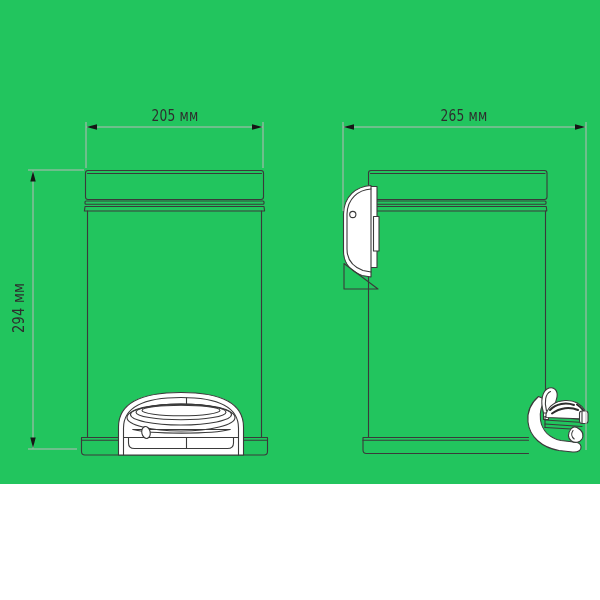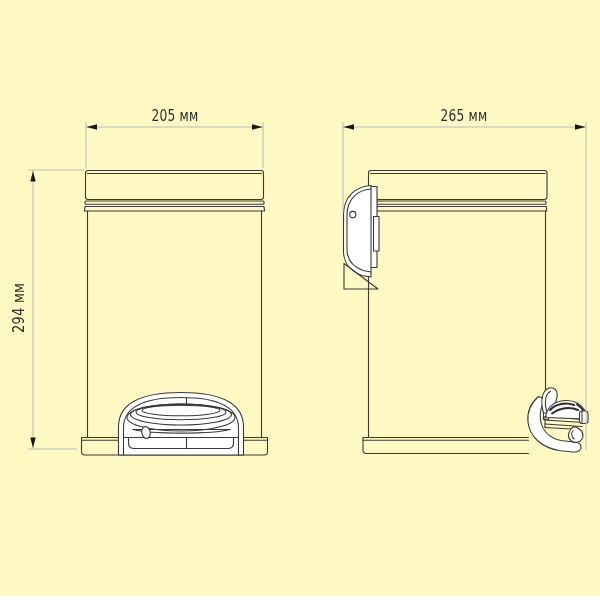--- a/index.html
+++ b/index.html
@@ -1,16 +1,16 @@
 <!DOCTYPE html>
 <html><head>
 <meta charset="utf-8">
 <style>
   html,body{margin:0;padding:0;background:#fff;}
-  .canvas{position:relative;width:600px;height:596px;background:#fef9c3;overflow:hidden;}
+  .canvas{position:relative;width:600px;height:484px;background:#22c55e;overflow:hidden;}
   svg{display:block;}
   .ln{fill:none;stroke:#3a3a3a;stroke-width:1.1;stroke-linecap:round;stroke-linejoin:round;}
   .lnw{fill:#ffffff;stroke:#3a3a3a;stroke-width:1.1;stroke-linecap:round;stroke-linejoin:round;}
   .thk{fill:none;stroke:#2c2c2c;stroke-width:2;stroke-linecap:round;}
   .dim{fill:none;stroke:#b9b9b9;stroke-width:1;}
   .arr{fill:#161616;stroke:none;}
   .dimtext{font-family:"DejaVu Sans",sans-serif;font-size:16.5px;fill:#2e2e2e;letter-spacing:.3px;}
 </style>
 </head>
 <body>

